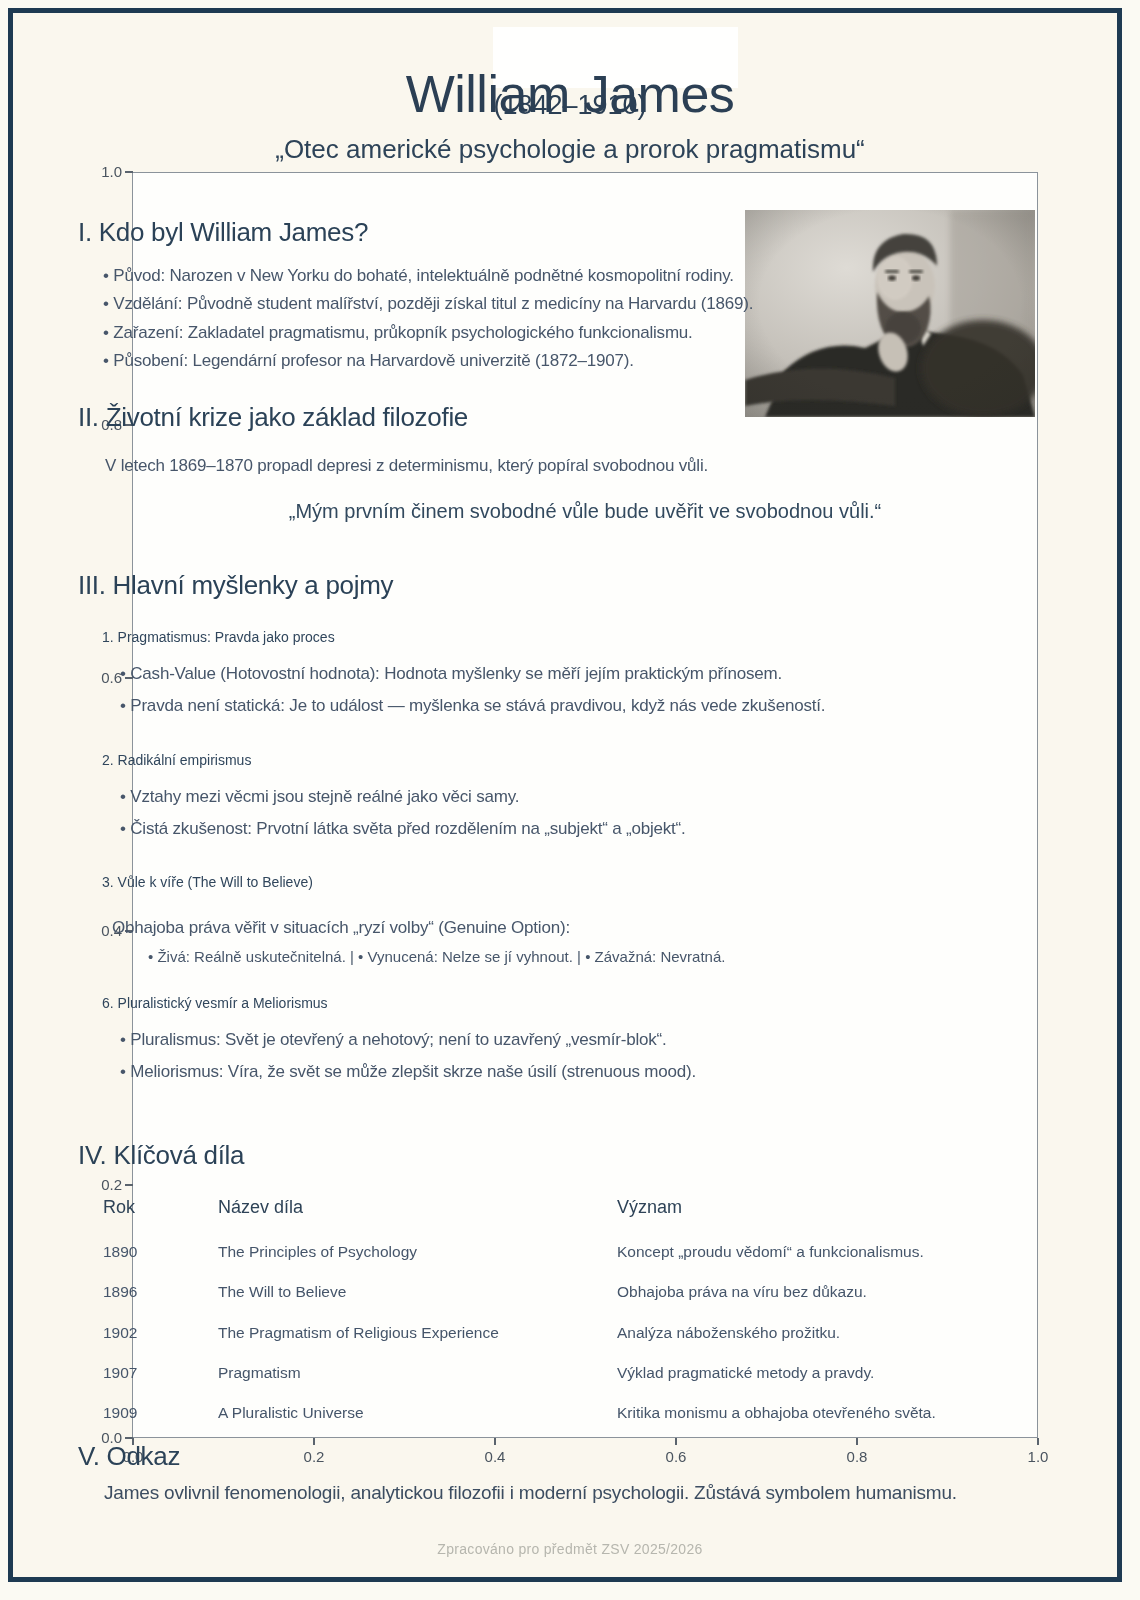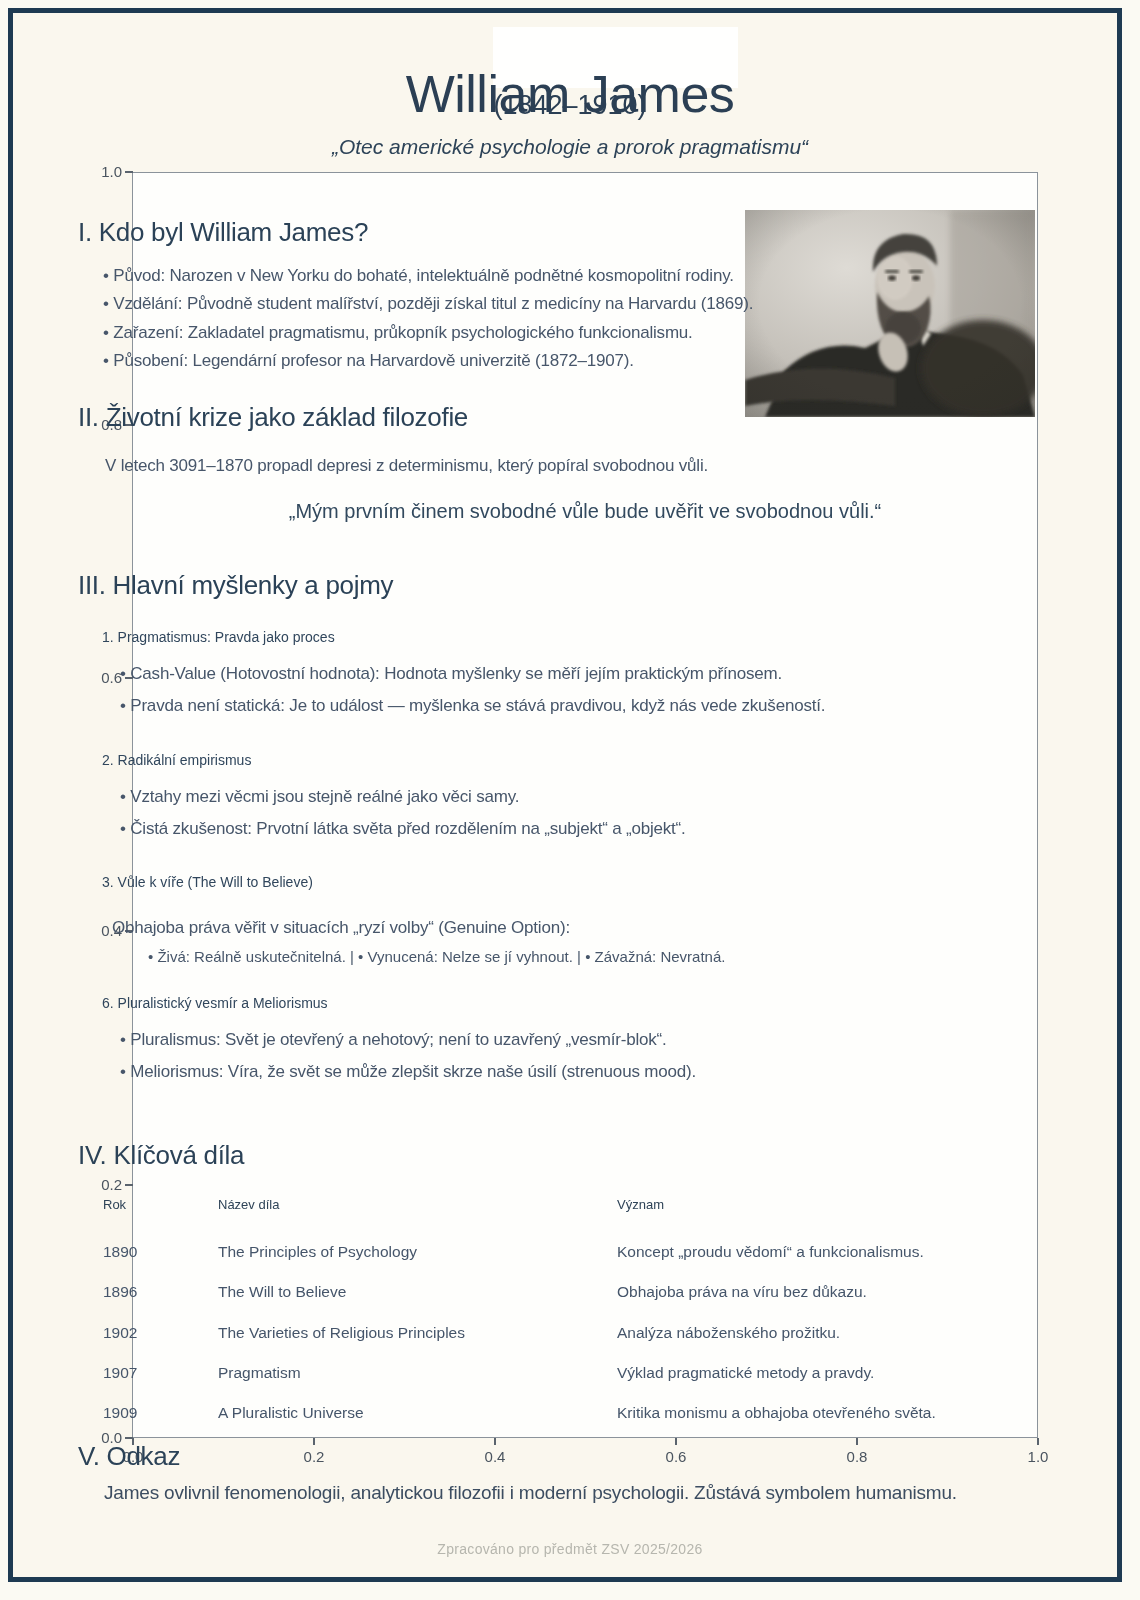--- a/index.html
+++ b/index.html
@@ -4,30 +4,30 @@
 <style>
   html,body{margin:0;padding:0;background:#fbfaf3;}
   #root{position:relative;width:1140px;height:1600px;overflow:hidden;
         font-family:"Liberation Sans",sans-serif;background:#fbfaf3;}
   .frame{position:absolute;left:8px;top:8px;width:1114px;height:1574px;
          border:5px solid #1e3a52;background:#faf7ee;box-sizing:border-box;}
   .abs{position:absolute;white-space:nowrap;line-height:1.2;}
   .center{left:0;width:1140px;text-align:center;}
   .title{font-size:52px;color:#2b3f54;letter-spacing:-0.5px;}
   .years{font-size:27px;color:#2b3f54;}
-  .subtitle{font-size:21px;color:#2d4358;font-style:italic;}
+  .subtitle{font-size:26px;color:#2d4358;}
   .titlebox{position:absolute;left:493px;top:27px;width:245px;height:61px;background:#fffffe;}
   .plot{position:absolute;left:132px;top:172px;width:906px;height:1266px;
         background:#fefefc;border:1.4px solid #8b939b;box-sizing:border-box;}
   .h1{font-size:26px;color:#2b4257;letter-spacing:-0.3px;}
   .subh{font-size:14px;color:#30465c;}
   .body{font-size:17px;color:#47566a;letter-spacing:-0.2px;}
   .small{font-size:15px;color:#47566a;}
   .quote{font-size:20px;color:#32495e;}
-  .th{font-size:13px;color:#2e4357;}
+  .th{font-size:18px;color:#2e4357;}
   .cell{font-size:15.5px;color:#45556a;}
   .tick{font-size:15px;color:#4a545f;}
   .ytick{width:66px;text-align:right;}
   .xtick{width:50px;text-align:center;}
   .ymark{position:absolute;width:8px;height:1.5px;background:#5a636d;}
   .xmark{position:absolute;width:1.5px;height:7px;background:#5a636d;}
   .footer-main{font-size:19px;color:#3c4d61;letter-spacing:-0.2px;}
   .footer-small{font-size:14px;color:#b6b6ae;letter-spacing:0.3px;}
   .photo{position:absolute;left:745px;top:210px;width:290px;height:207px;}
 </style>
@@ -119,21 +119,21 @@
     </svg>
   </div>
 
   <div class="abs h1" style="left:78px;top:217px;">I. Kdo byl William James?</div>
   <div class="abs body" style="left:103px;top:266px;">• Původ: Narozen v New Yorku do bohaté, intelektuálně podnětné kosmopolitní rodiny.</div>
   <div class="abs body" style="left:103px;top:294px;">• Vzdělání: Původně student malířství, později získal titul z medicíny na Harvardu (1869).</div>
   <div class="abs body" style="left:103px;top:323px;">• Zařazení: Zakladatel pragmatismu, průkopník psychologického funkcionalismu.</div>
   <div class="abs body" style="left:103px;top:351px;">• Působení: Legendární profesor na Harvardově univerzitě (1872–1907).</div>
 
   <div class="abs h1" style="left:78px;top:402px;">II. Životní krize jako základ filozofie</div>
-  <div class="abs body" style="left:105px;top:456px;">V letech 3091–1870 propadl depresi z determinismu, který popíral svobodnou vůli.</div>
+  <div class="abs body" style="left:105px;top:456px;">V letech 1869–1870 propadl depresi z determinismu, který popíral svobodnou vůli.</div>
   <div class="abs quote" style="left:132px;width:906px;text-align:center;top:499px;">„Mým prvním činem svobodné vůle bude uvěřit ve svobodnou vůli.“</div>
 
   <div class="abs h1" style="left:78px;top:570px;">III. Hlavní myšlenky a pojmy</div>
 
   <div class="abs subh" style="left:102px;top:629px;">1. Pragmatismus: Pravda jako proces</div>
   <div class="abs body" style="left:120px;top:664px;">• Cash-Value (Hotovostní hodnota): Hodnota myšlenky se měří jejím praktickým přínosem.</div>
   <div class="abs body" style="left:120px;top:696px;">• Pravda není statická: Je to událost — myšlenka se stává pravdivou, když nás vede zkušeností.</div>
 
   <div class="abs subh" style="left:102px;top:752px;">2. Radikální empirismus</div>
   <div class="abs body" style="left:120px;top:787px;">• Vztahy mezi věcmi jsou stejně reálné jako věci samy.</div>
@@ -157,21 +157,21 @@
     <div class="abs cell" style="left:218px;top:1243px;">The Principles of Psychology</div>
     <div class="abs cell" style="left:617px;top:1243px;">Koncept „proudu vědomí“ a funkcionalismus.</div>
   </div>
   <div>
     <div class="abs cell" style="left:103px;top:1283px;">1896</div>
     <div class="abs cell" style="left:218px;top:1283px;">The Will to Believe</div>
     <div class="abs cell" style="left:617px;top:1283px;">Obhajoba práva na víru bez důkazu.</div>
   </div>
   <div>
     <div class="abs cell" style="left:103px;top:1324px;">1902</div>
-    <div class="abs cell" style="left:218px;top:1324px;">The Varieties of Religious Principles</div>
+    <div class="abs cell" style="left:218px;top:1324px;">The Pragmatism of Religious Experience</div>
     <div class="abs cell" style="left:617px;top:1324px;">Analýza náboženského prožitku.</div>
   </div>
   <div>
     <div class="abs cell" style="left:103px;top:1364px;">1907</div>
     <div class="abs cell" style="left:218px;top:1364px;">Pragmatism</div>
     <div class="abs cell" style="left:617px;top:1364px;">Výklad pragmatické metody a pravdy.</div>
   </div>
   <div>
     <div class="abs cell" style="left:103px;top:1404px;">1909</div>
     <div class="abs cell" style="left:218px;top:1404px;">A Pluralistic Universe</div>

